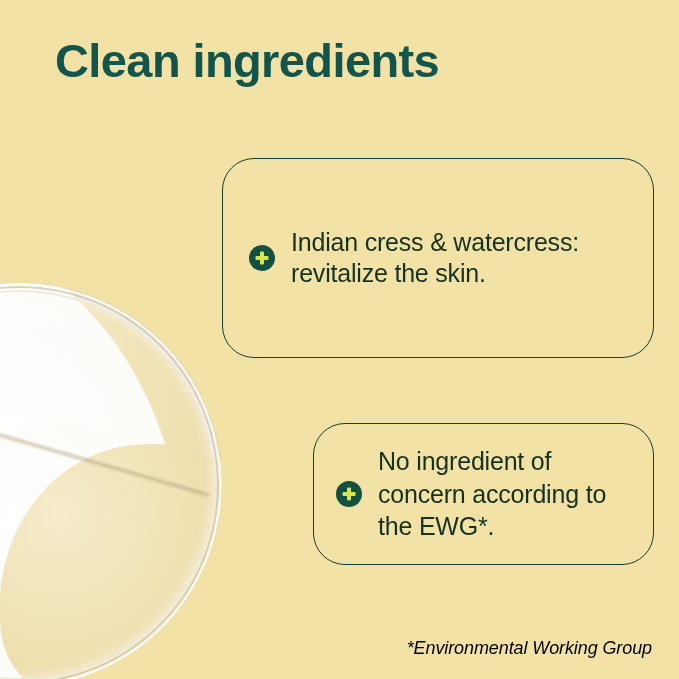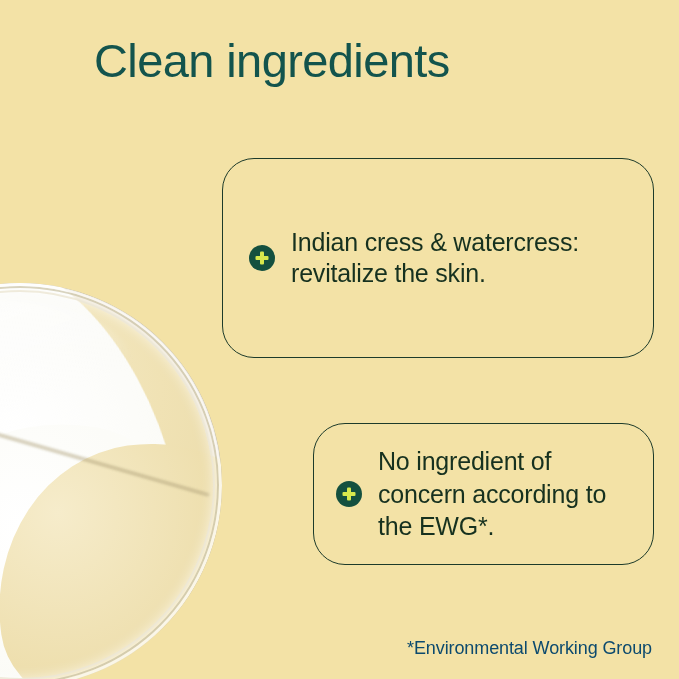--- a/index.html
+++ b/index.html
@@ -96,25 +96,24 @@
     background:linear-gradient(160deg, rgba(255,255,255,.62), rgba(255,255,255,0) 70%);
     border-radius:50%;
     filter:blur(3px);
   }
 
   
   #page-title {
     position:absolute;
     left:55px; top:33px;
     font-size:47px;
-    font-weight:normal;
+    font-weight:bold;
     letter-spacing:-0.6px;
     color:#13544d;
     white-space:nowrap;
-    margin-left:39px;
   }
 
   
   .card {
     position:absolute;
     border:1.6px solid #1d3b2a;
     border-radius:32px;
     background:transparent;
   }
   #ingredients-card {
@@ -175,22 +174,23 @@
 
   #ewg-card .bullet-row { }
   #ewg-card .bullet-text { font-size:25px; line-height:1.3; }
 
   
   #footnote {
     position:absolute;
     left:0; right:27px;
     top:638px;
     text-align:right;
+    font-style:italic;
     font-size:18px;
-    color:#0c4a6e;
+    color:#000000;
     letter-spacing:-0.1px;
   }
 </style>
 </head>
 <body>
 
 <div id="product-photo">
   <div class="cream-yellow"></div>
   <div class="swirl-white"></div>
   <div class="swirl-white2"></div>

